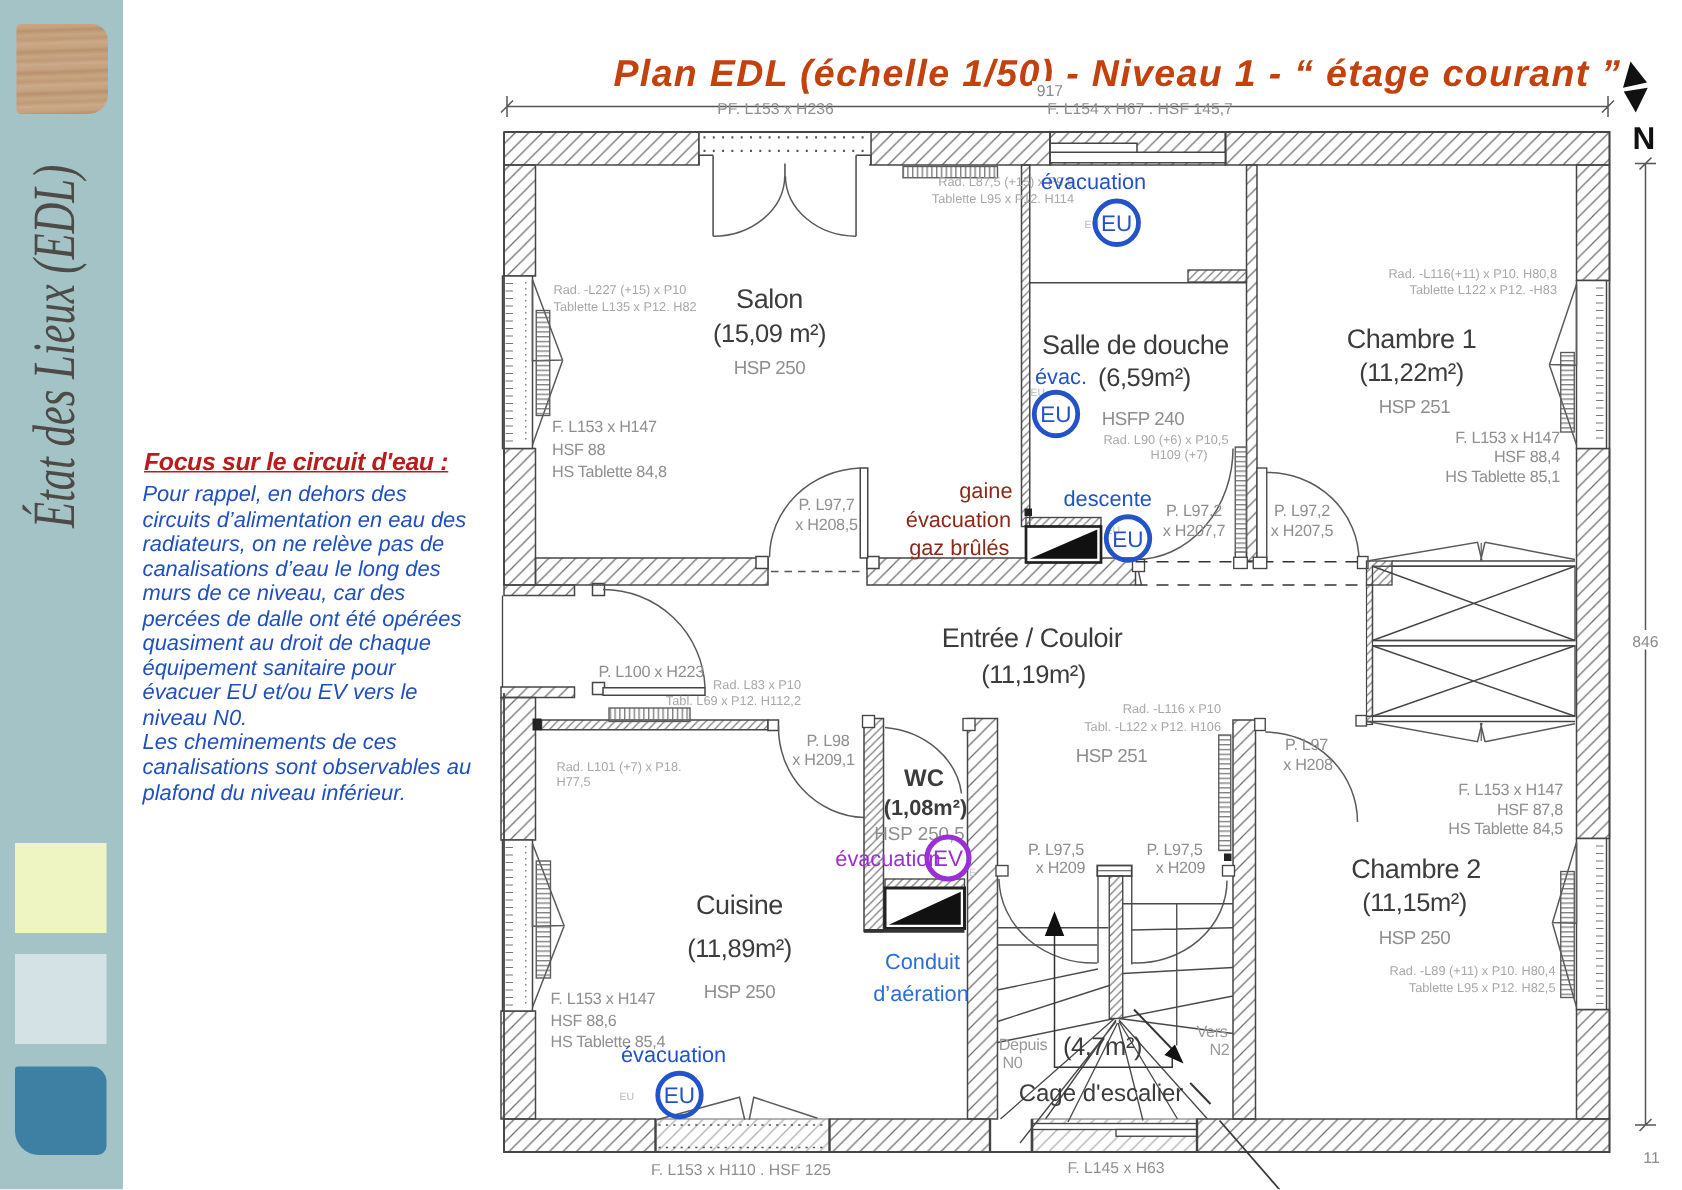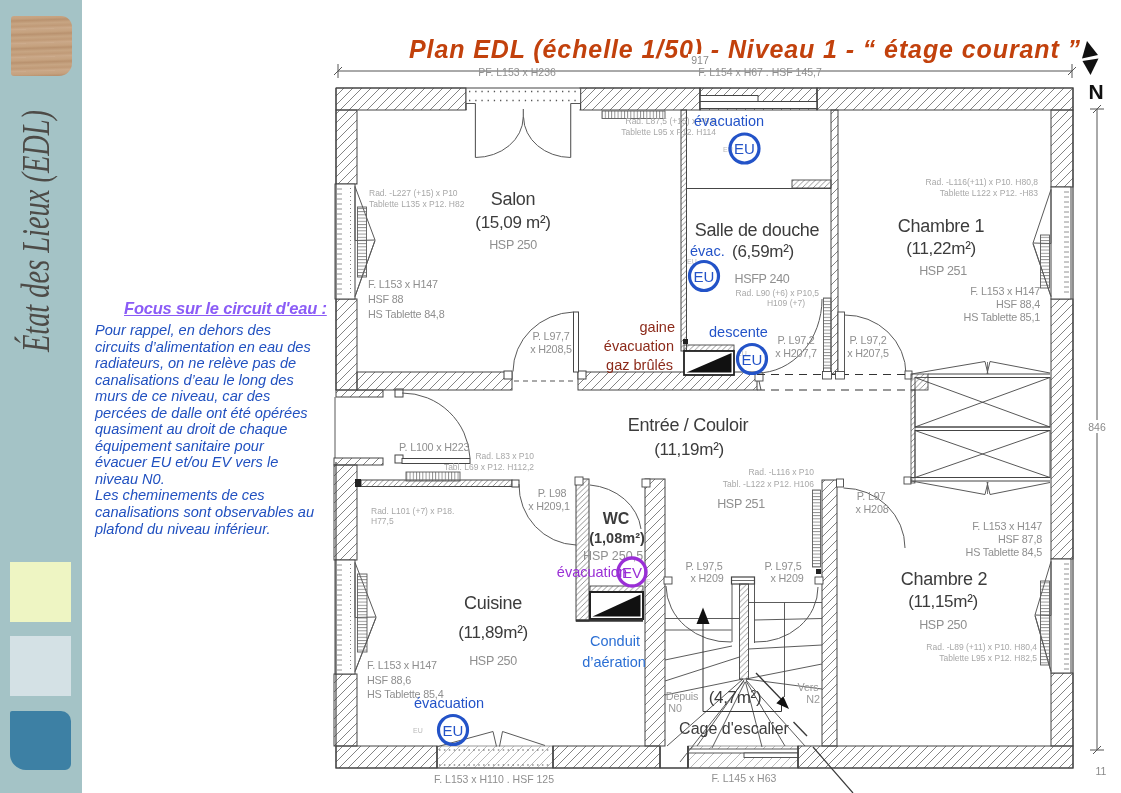--- a/index.html
+++ b/index.html
@@ -16,21 +16,21 @@
 <div class="abs" style="left:-158px;top:201px;width:400px;height:60px;transform:rotate(-90deg) scaleX(0.71);text-align:center;font-family:'Liberation Serif',serif;font-style:italic;font-size:40px;color:#4d4b47;">État des Lieux (EDL)</div>
 
 <div class="abs" style="left:10px;top:562px;width:61px;height:60px;background:#eef5c3;"></div>
 
 <div class="abs" style="left:10px;top:636px;width:61px;height:60px;background:#d4e1e5;"></div>
 
 <div class="abs" style="left:10px;top:711px;width:61px;height:59px;background:#3d80a4;border-radius:2px 10px 6px 16px;"></div>
 
 <div class="abs" style="left:409px;top:13px;width:690px;font-style:italic;font-size:25px;color:#c2410c;font-weight:bold;letter-spacing:0.9px;margin-top:22px;">Plan EDL (échelle 1/50) - Niveau 1 - “ étage courant ”</div>
 
-<div class="abs" style="left:96px;top:299px;font-style:italic;font-size:16.5px;color:#8b5cf6;text-decoration:underline;font-weight:bold;letter-spacing:-0.2px;margin-left:28px;">Focus sur le circuit d'eau :</div>
+<div class="abs" style="left:96px;top:299px;font-style:italic;font-size:16.5px;color:#b91c1c;text-decoration:underline;font-weight:bold;letter-spacing:-0.2px;">Focus sur le circuit d'eau :</div>
 
 <div class="abs" style="left:95px;top:322px;width:240px;font-style:italic;font-size:14.6px;line-height:16.55px;color:#2050c0;white-space:nowrap;">Pour rappel, en dehors des<br>circuits d’alimentation en eau des<br>radiateurs, on ne relève pas de<br>canalisations d’eau le long des<br>murs de ce niveau, car des<br>percées de dalle ont été opérées<br>quasiment au droit de chaque<br>équipement sanitaire pour<br>évacuer EU et/ou EV vers le<br>niveau N0.<br>Les cheminements de ces<br>canalisations sont observables au<br>plafond du niveau inférieur.</div>
 <svg class="abs" style="left:0;top:0;" width="1121" height="793" viewBox="0 0 1121 793">
 <defs>
   <pattern id="hp" width="9" height="9" patternUnits="userSpaceOnUse">
     <path d="M-2.25,2.25 l4.5,-4.5 M-2.25,11.25 L11.25,-2.25 M6.75,11.25 l4.5,-4.5" stroke="#6e6e6e" stroke-width="0.85" fill="none"></path>
   </pattern>
   <pattern id="hp2" width="5.5" height="5.5" patternUnits="userSpaceOnUse">
     <path d="M-1.4,1.4 l2.8,-2.8 M-1.4,6.9 L6.9,-1.4 M4.1,6.9 l2.8,-2.8" stroke="#787878" stroke-width="0.8" fill="none"></path>
   </pattern>

